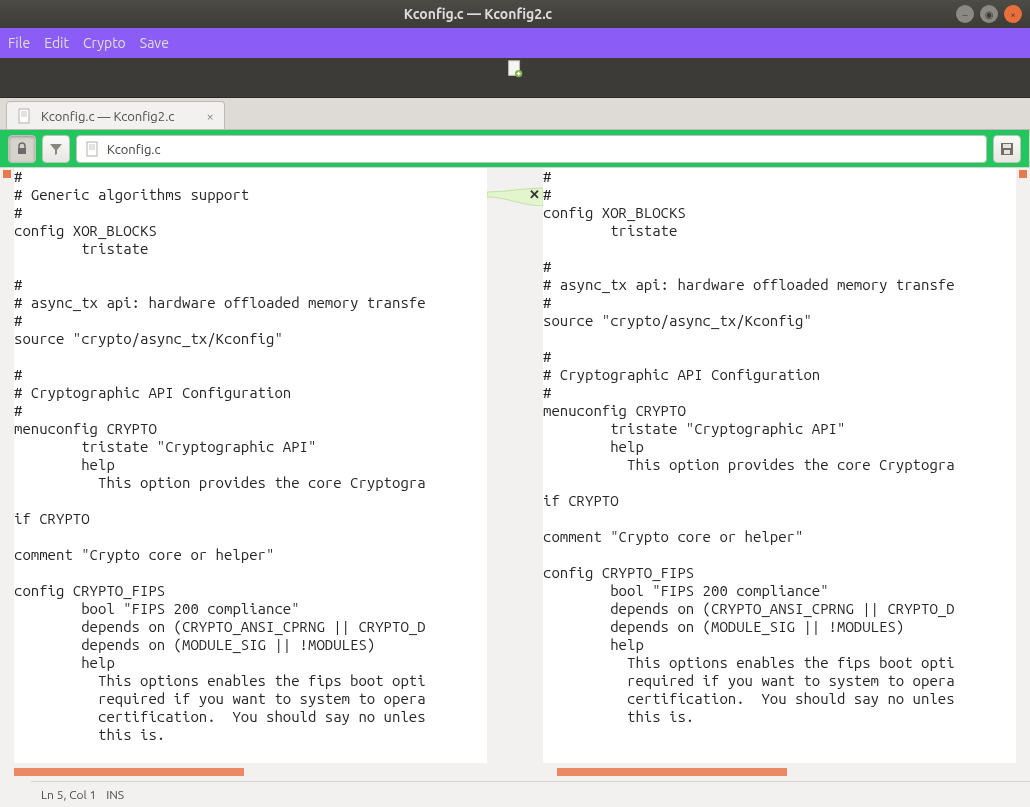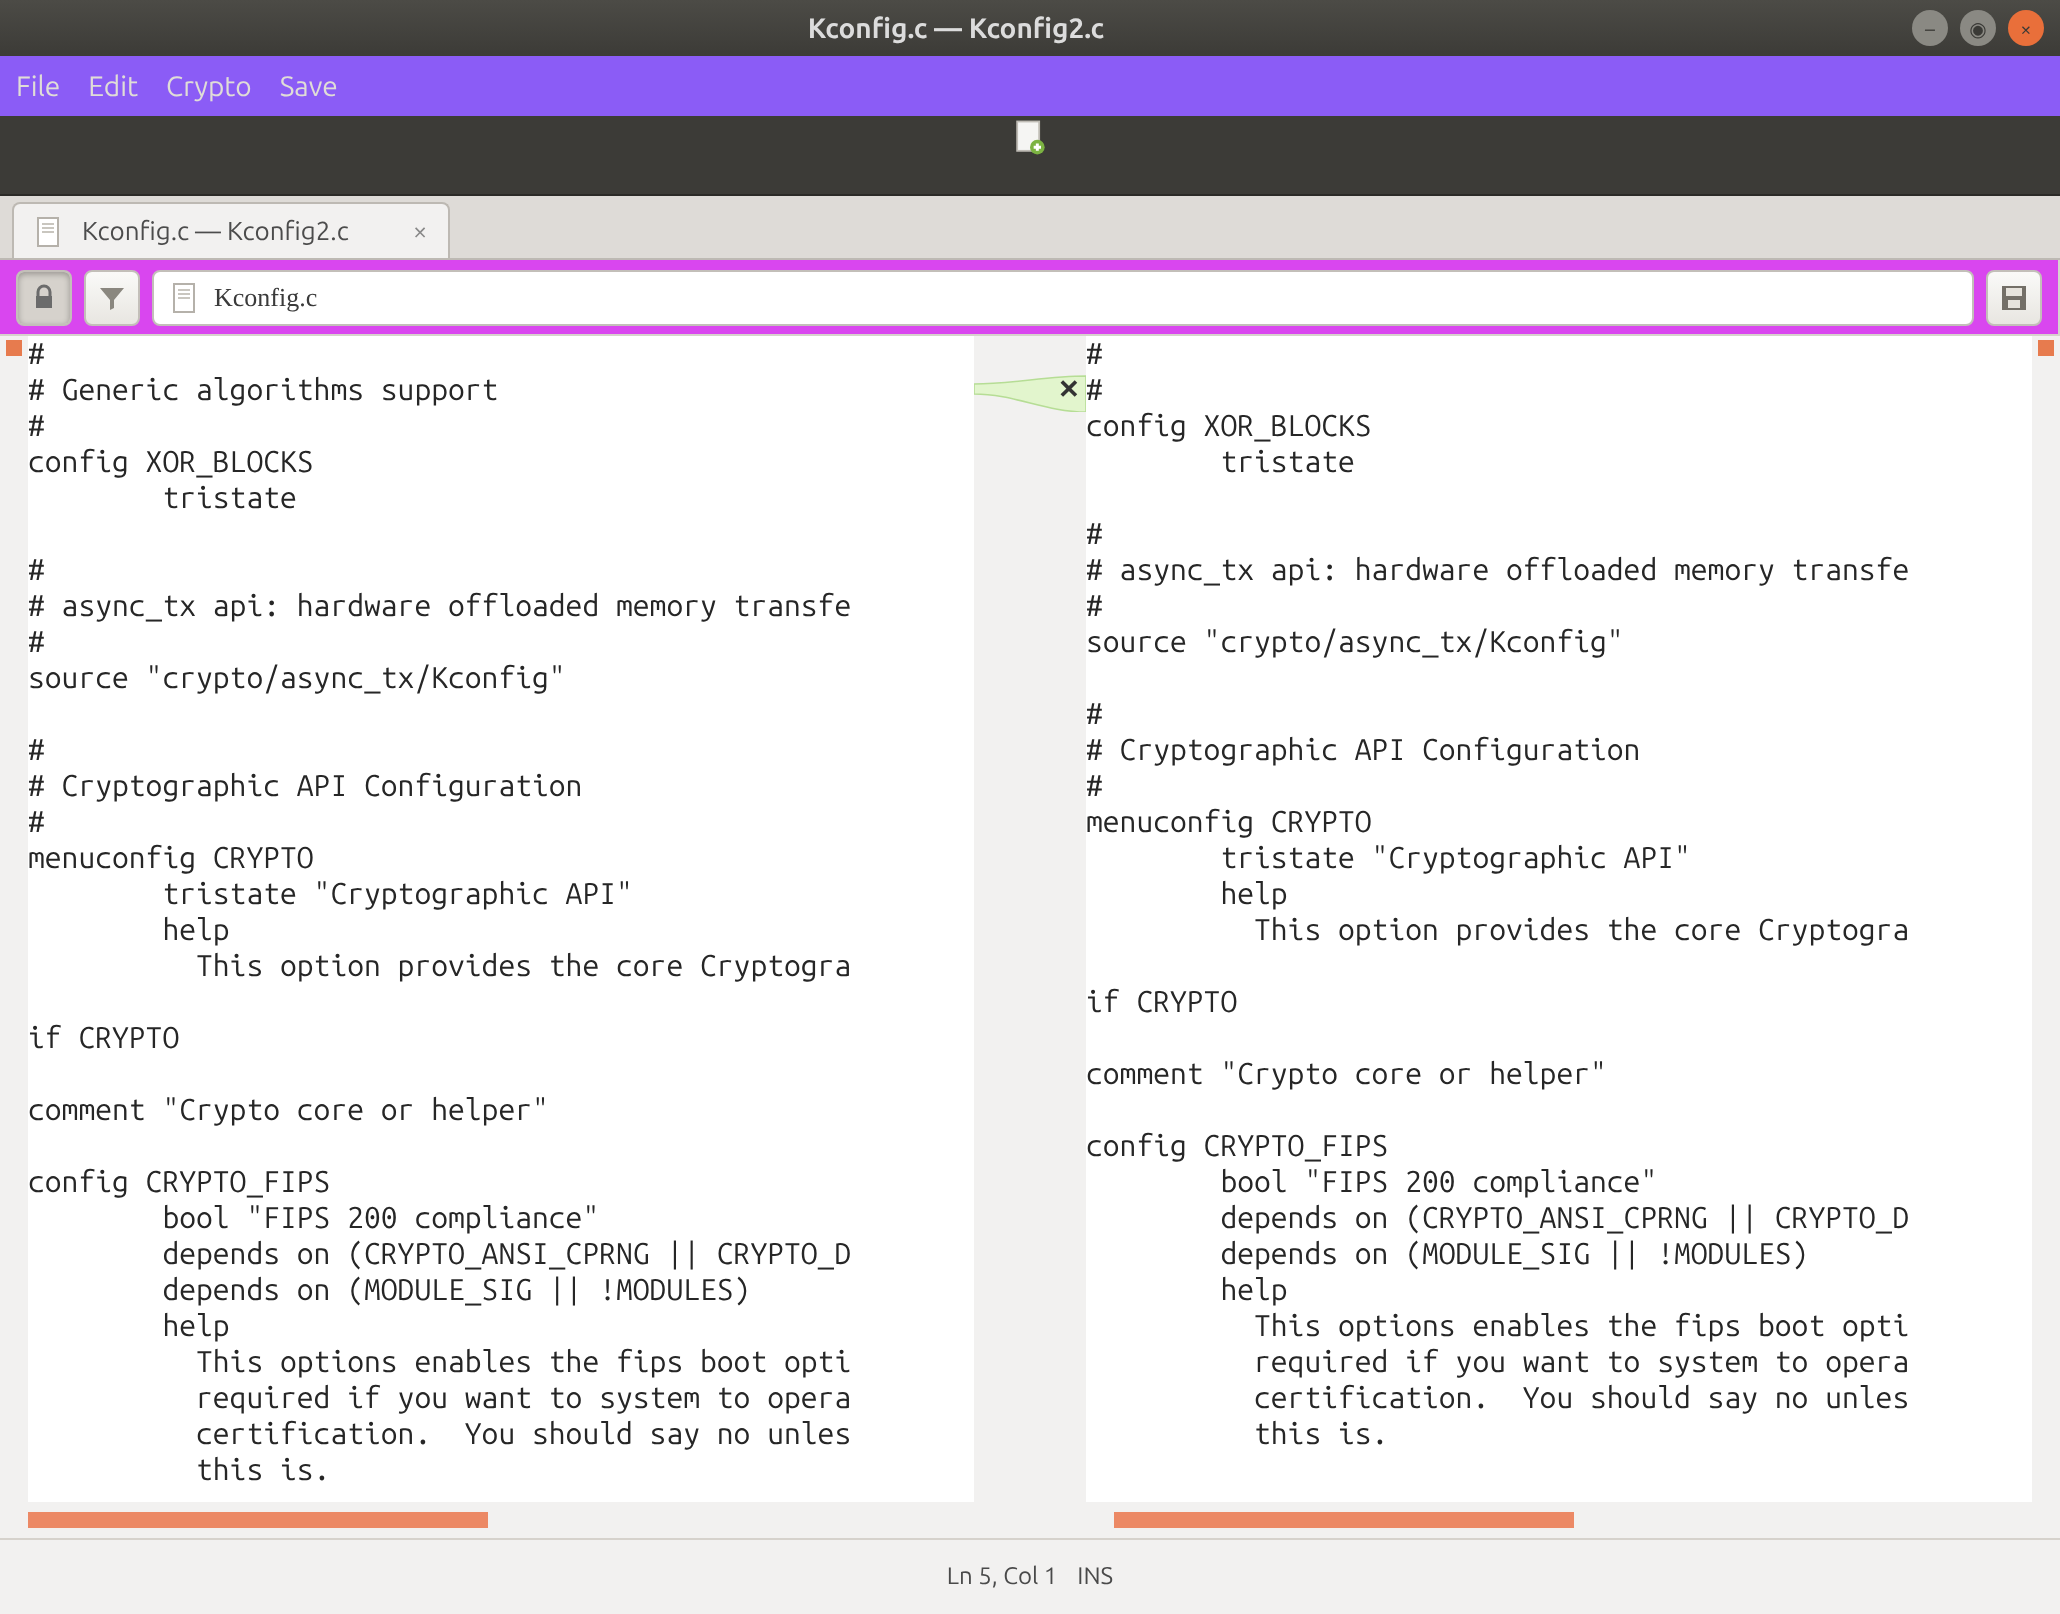--- a/index.html
+++ b/index.html
@@ -90,23 +90,22 @@
   padding: 0 10px;
   gap: 8px;
   margin-left: 6px;
   font-size: 13px;
   color: #4c4c4c;
 }
 .tab-close { color: #888; cursor: pointer; margin-left: 24px; }
 .file-hdrs {
   display: flex;
   height: 38px;
-  background: #d946ef;
+  background: #22c55e;
   border-bottom: 1px solid #d6d2cc;
-  font-family: Liberation Serif, serif;
 }
 .file-hdr {
   flex: 1;
   display: flex;
   align-items: center;
   padding: 4px 8px;
   gap: 6px;
 }
 .file-hdr.left { border-right: 1px solid #d6d2cc; }
 .hdr-btn {
@@ -198,30 +197,31 @@
   align-items: center;
   padding: 0 14px;
 }
 .hscroll-thumb {
   height: 8px;
   width: 50%;
   background: #ec8965;
   border-radius: 0;
 }
 .statusbar {
-  height: 38px;
+  height: 26px;
   background: #f2f1f0;
   border-top: 1px solid #d6d2cc;
   display: flex;
   align-items: center;
-  justify-content: center;
+  justify-content: flex-start;
   padding: 0 10px;
   font-size: 12px;
   color: #4a4a4a;
   gap: 10px;
+  margin-left: 31px;
 }
 </style>
 </head>
 <body>
 
 <div class="titlebar">
   <div class="titlebar-title">Kconfig.c — Kconfig2.c</div>
   <div class="window-controls">
     <div class="wc-btn wc-min">–</div>
     <div class="wc-btn wc-max">◉</div>

